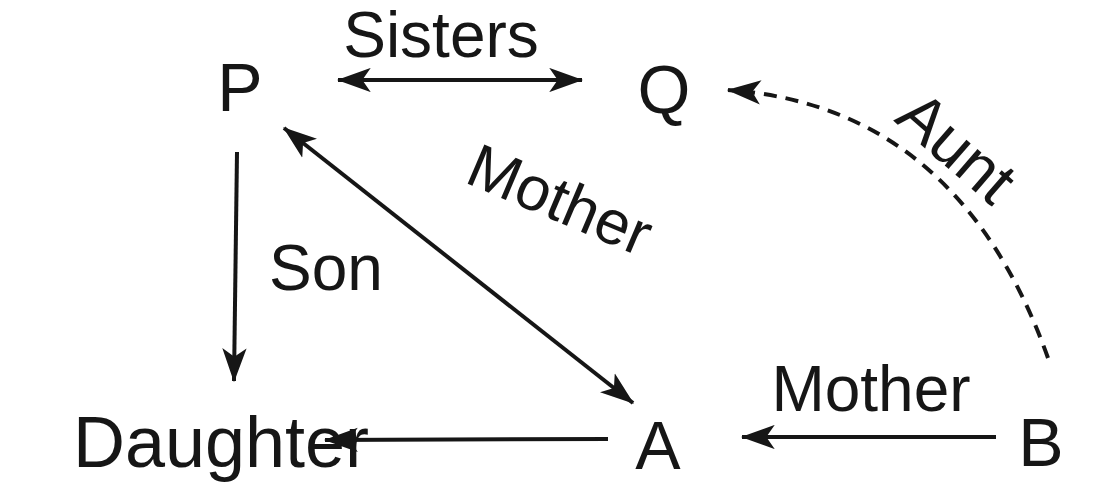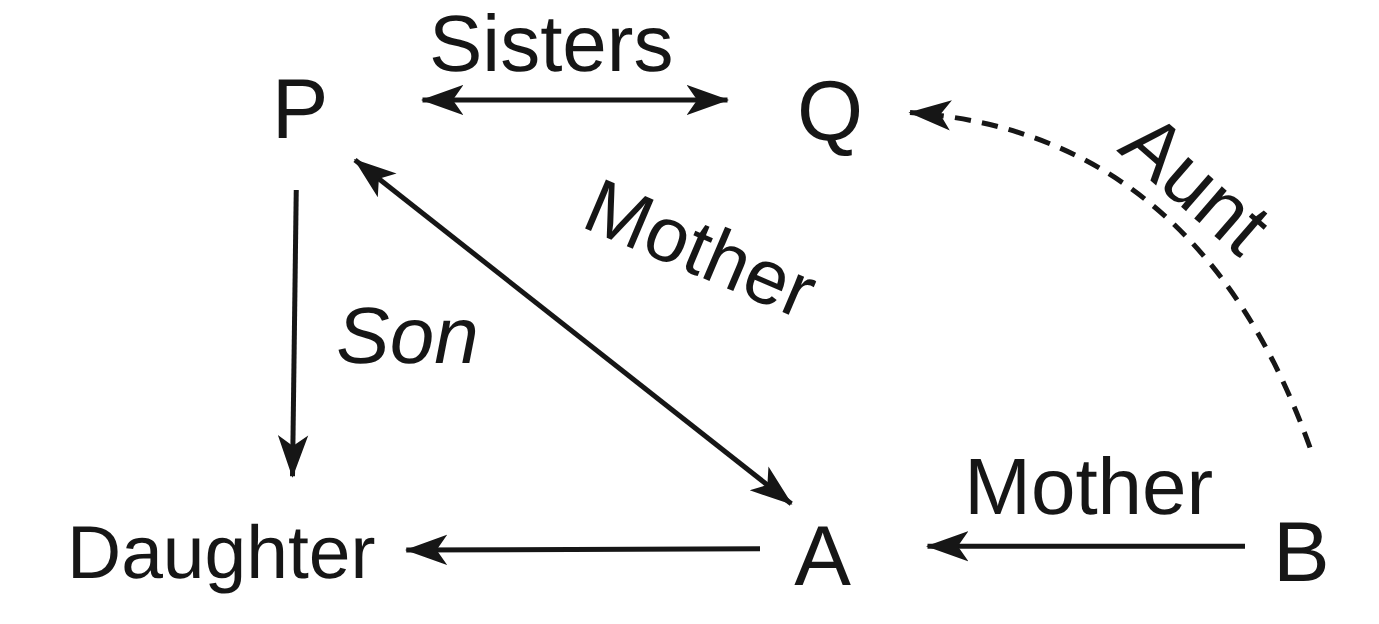--- a/index.html
+++ b/index.html
@@ -31,21 +31,21 @@
   }
   .lbl {
     position: absolute;
     white-space: nowrap;
     line-height: 1;
     transform: translate(-50%, -50%);
     user-select: none;
   }
   .node-lbl   { font-size: 68px; }
   .edge-lbl   { font-size: 64px; }
-  .daughter   { font-size: 60px; }
+  .daughter   { font-size: 72px; margin-left: 44px; }
   .rot-mother { font-size: 62px; transform: translate(-50%, -50%) rotate(23deg); }
   .rot-aunt   { font-size: 64px; transform: translate(-50%, -50%) rotate(41deg); }
 </style>
 </head>
 <body>
 
 <div class="canvas">
 
   <svg class="edges-svg" width="1103" height="499" viewBox="0 0 1103 499">
     <defs>
@@ -67,18 +67,18 @@
     <path class="curve dashed" d="M 1048 358 Q 958 106 728 90" marker-end="url(#arrowhead)"></path>
   </svg>
 
   <div class="lbl node-lbl" style="left:240px; top:87px;">P</div>
   <div class="lbl node-lbl" style="left:664px; top:89px;">Q</div>
   <div class="lbl node-lbl" style="left:658px; top:445px;">A</div>
   <div class="lbl node-lbl" style="left:1041px; top:442px;">B</div>
   <div class="lbl daughter" style="left:177px; top:442px;">Daughter</div>
 
   <div class="lbl edge-lbl" style="left:441px; top:35px;text-align:center;">Sisters</div>
-  <div class="lbl edge-lbl" style="left:326px; top:268px;font-style:italic;">Son</div>
+  <div class="lbl edge-lbl" style="left:326px; top:268px;">Son</div>
   <div class="lbl rot-mother" style="left:560px; top:200px;">Mother</div>
   <div class="lbl edge-lbl" style="left:871px; top:389px;">Mother</div>
   <div class="lbl rot-aunt" style="left:957px; top:147px;">Aunt</div>
 
 </div>
 
 </body></html>

